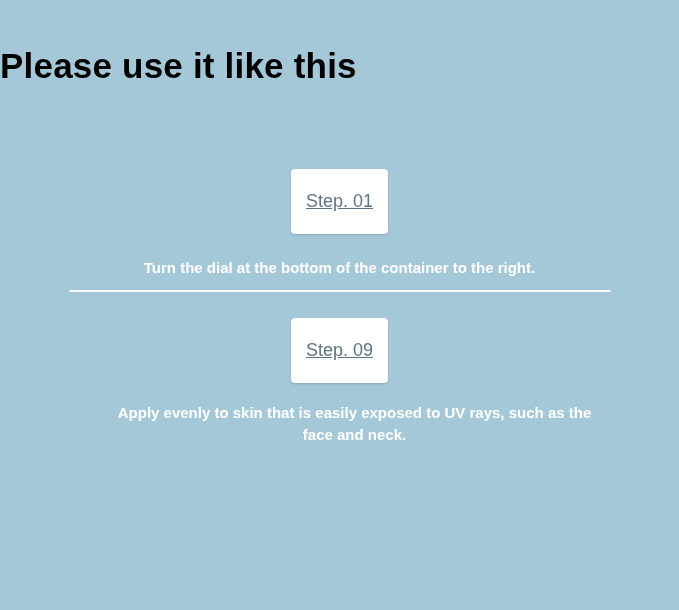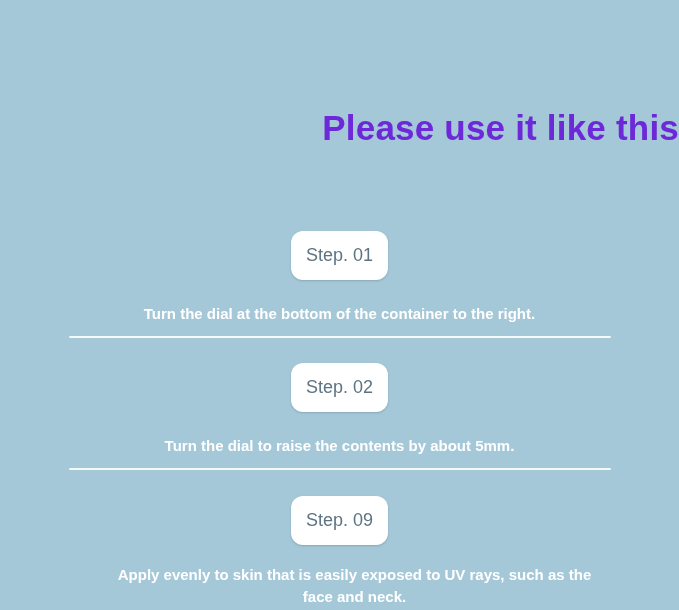--- a/index.html
+++ b/index.html
@@ -9,48 +9,49 @@
     .page {
       position: relative;
       width: 679px;
       height: 610px;
       background: #a4c8d8;
       font-family: "Liberation Sans", sans-serif;
       overflow: hidden;
       box-sizing: border-box;
     }
     .title {
-      padding-top: 105px;
-      text-align: right;
+      padding-top: 43px;
+      text-align: left;
       font-size: 35px;
       line-height: 46px;
       font-weight: 700;
-      color: #6d28d9;
+      color: #000000;
       letter-spacing: 0.2px;
     }
     .steps {
       display: flex;
       flex-direction: column;
       align-items: center;
     }
     .step {
       display: flex;
       flex-direction: column;
       align-items: center;
       width: 100%;
     }
     .badge {
       display: inline-block;
       background: #ffffff;
       color: #5d7482;
       font-size: 18px;
       line-height: 21px;
-      padding: 14px 15px;
-      border-radius: 12px;
+      padding: 22px 15px;
+      border-radius: 4px;
       box-shadow: 0 1px 2px rgba(80, 105, 120, 0.35);
+      text-decoration: underline;
     }
     .step-text {
       margin-top: 23px;
       color: #ffffff;
       font-weight: 700;
       font-size: 15px;
       line-height: 22px;
       text-align: center;
       max-width: 492px;
     }
@@ -74,25 +75,20 @@
   <div class="title">Please use it like this</div>
 
   <div class="steps">
 
     <div class="step">
       <span class="badge badge-1">Step. 01</span>
       <div class="step-text">Turn the dial at the bottom of the container to the right.</div>
       <div class="divider"></div>
     </div>
 
-    <div class="step">
-      <span class="badge badge-2">Step. 02</span>
-      <div class="step-text">Turn the dial to raise the contents by about 5mm.</div>
-      <div class="divider"></div>
-    </div>
 
     <div class="step">
       <span class="badge badge-3">Step. 09</span>
       <div class="step-text text-3">Apply evenly to skin that is easily exposed to UV rays, such as the face and neck.</div>
     </div>
 
   </div>
 </div>
 
 </body></html>

